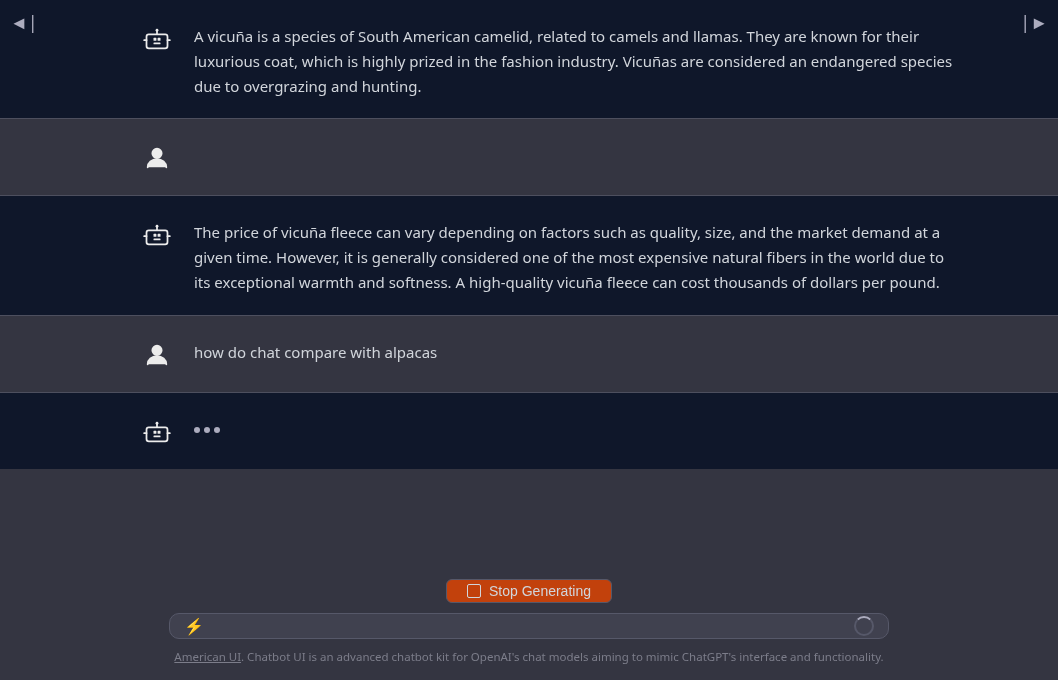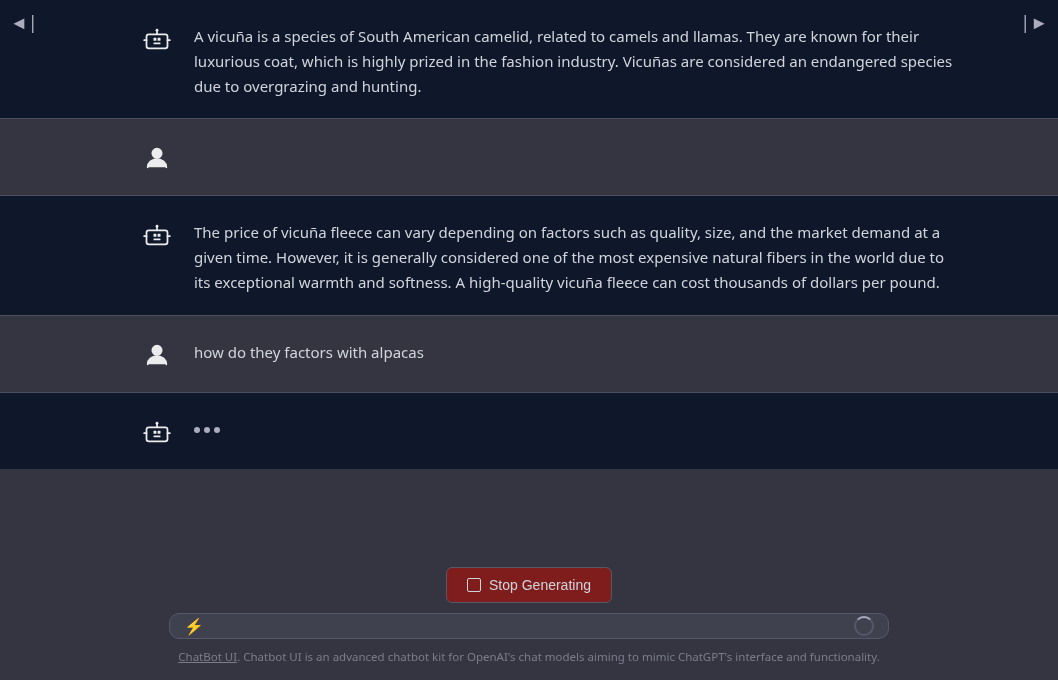--- a/index.html
+++ b/index.html
@@ -116,25 +116,25 @@
       display: flex;
       flex-direction: column;
       align-items: center;
       gap: 10px;
     }
 
     .stop-generating-btn {
       display: flex;
       align-items: center;
       gap: 8px;
-      background-color: #7f1d1d;
+      background-color: #c2410c;
       border: 1px solid #565869;
       color: #d1d5db;
       border-radius: 6px;
-      padding: 9px 20px;
+      padding: 3px 20px;
       font-size: 14px;
       cursor: pointer;
       transition: background 0.15s;
     }
 
     .stop-icon {
       width: 14px;
       height: 14px;
       border: 1.5px solid #d1d5db;
       border-radius: 2px;
@@ -264,21 +264,21 @@
 
     <div class="divider"></div>
 
     <div class="message-row user">
       <div class="avatar">
         <svg viewBox="0 0 24 24" xmlns="http://www.w3.org/2000/svg" fill="none" stroke="#ececec" stroke-width="1.5">
           <circle cx="12" cy="8" r="4"></circle>
           <path d="M4 20c0-4 3.6-7 8-7s8 3 8 7" stroke-linecap="round"></path>
         </svg>
       </div>
-      <div class="message-content">how do they factors with alpacas</div>
+      <div class="message-content">how do chat compare with alpacas</div>
     </div>
 
     <div class="divider"></div>
 
     <div class="message-row assistant">
       <div class="avatar">
         <svg viewBox="0 0 24 24" xmlns="http://www.w3.org/2000/svg">
           <rect x="3" y="8" width="18" height="12" rx="2" fill="none" stroke="#ececec" stroke-width="1.5"></rect>
           <rect x="9" y="11" width="2.5" height="2.5" rx="0.5" fill="#ececec"></rect>
           <rect x="12.5" y="11" width="2.5" height="2.5" rx="0.5" fill="#ececec"></rect>
@@ -306,18 +306,18 @@
       <div class="stop-icon"></div>
       <span>Stop Generating</span>
     </button>
 
     <div class="input-wrapper">
       <span class="input-lightning">⚡</span>
       <div class="input-spinner"></div>
     </div>
 
     <div class="footer-text">
-      <a href="#">ChatBot UI</a><span>. Chatbot UI is an advanced chatbot kit for OpenAI's chat models aiming to mimic ChatGPT's interface and functionality.</span>
+      <a href="#">American UI</a><span>. Chatbot UI is an advanced chatbot kit for OpenAI's chat models aiming to mimic ChatGPT's interface and functionality.</span>
     </div>
 
   </div>
 
 </div>
 
 </body></html>

